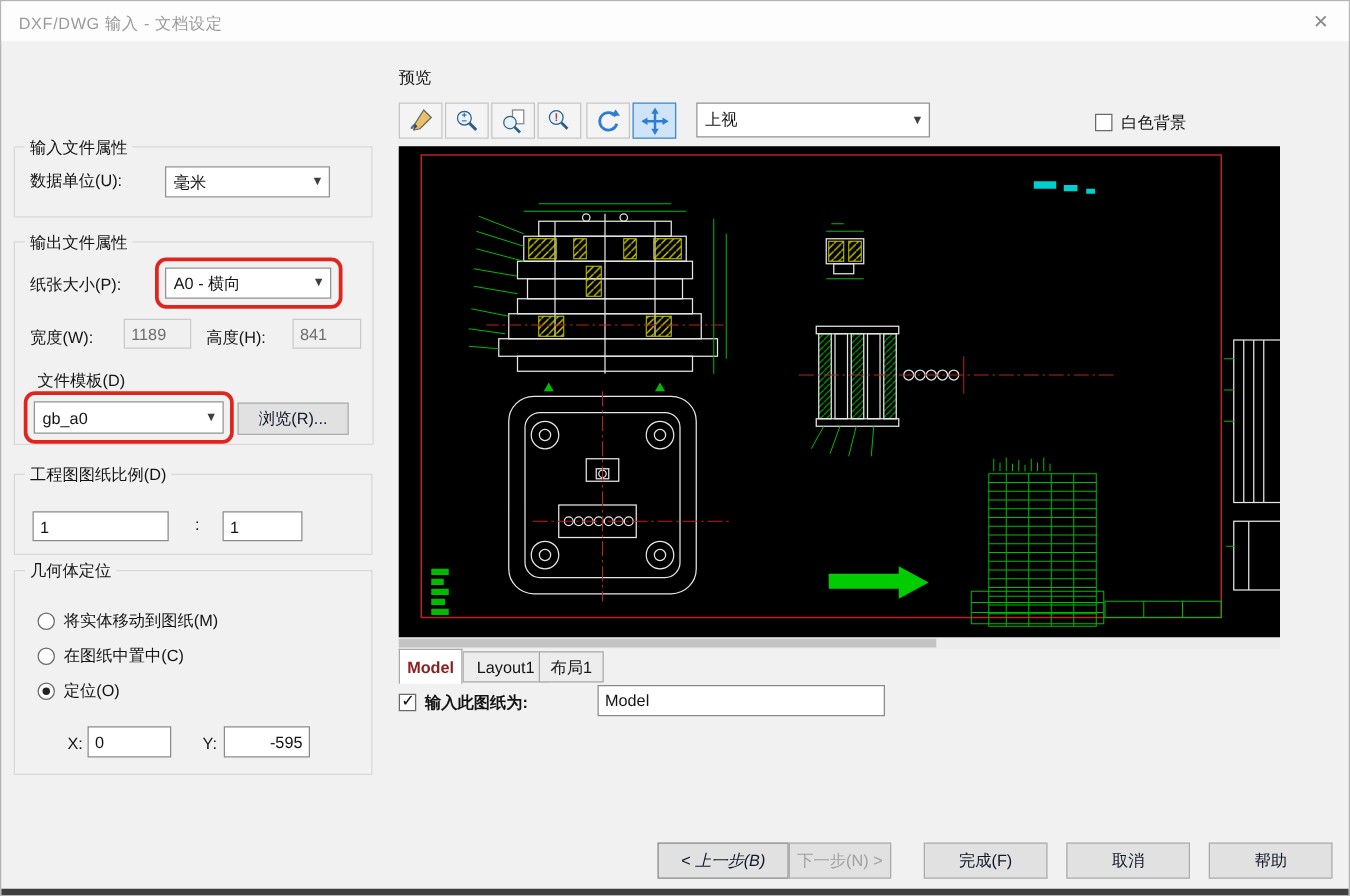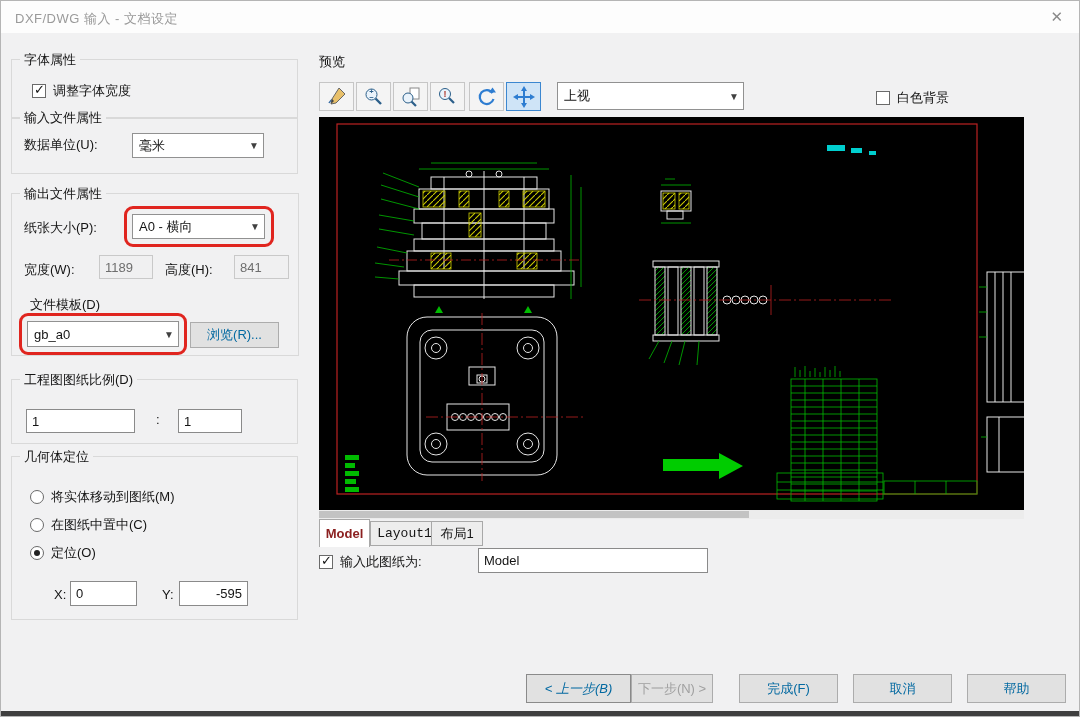--- a/index.html
+++ b/index.html
@@ -15,21 +15,21 @@
   .check, .radio-row { position: absolute; display: flex; align-items: center; gap: 7px; font-size: 13px; color: #141414; white-space: nowrap; }
   .cbox { width: 14px; height: 14px; border: 1px solid #6a6a6a; background: #fff; position: relative; flex: 0 0 auto; }
   .cbox.on::after { content: "✓"; position: absolute; left: 1px; top: -3px; font-size: 13px; font-weight: bold; color: #111; }
   .rbox { width: 14px; height: 14px; border: 1px solid #6a6a6a; border-radius: 50%; background: #fff; position: relative; flex: 0 0 auto; }
   .rbox.on::after { content: ""; position: absolute; left: 3px; top: 3px; width: 6px; height: 6px; border-radius: 50%; background: #222; }
   .combo { position: absolute; background: #fff; border: 1px solid #919191; display: flex; align-items: center; font-size: 13px; color: #141414; padding-left: 6px; cursor: default; }
   .combo .chev { margin-left: auto; width: 18px; text-align: center; color: #404040; font-size: 10px; }
   .tinput { position: absolute; border: 1px solid #8a8a8a; background: #fff; font-size: 13px; color: #141414; padding: 2px 5px; outline: none; }
   .tinput:disabled { background: #f0f0f1; border-color: #c9c9c9; color: #6e6e6e; }
   .hl { position: absolute; border: 3px solid #e0251f; border-radius: 9px; pointer-events: none; z-index: 5; }
-  .btn { position: absolute; background: #e1e1e1; border: 1px solid #acacac; font-size: 13px; color: #0369a1; display: flex; align-items: center; justify-content: center; cursor: pointer; white-space: nowrap; }
+  .btn { position: absolute; background: #e1e1e1; border: 1px solid #acacac; font-size: 13px; color: #0f172a; display: flex; align-items: center; justify-content: center; cursor: pointer; white-space: nowrap; }
   .btn.disabled { color: #a0a0a0; cursor: default; }
   .btn.dark { border-color: #8a8a8a; }
   .tbtn { position: absolute; width: 35px; height: 29px; background: #f4f4f4; border: 1px solid #c6c6c6; display: flex; align-items: center; justify-content: center; cursor: pointer; }
   .tbtn.active { background: #cfe4f7; border: 1px solid #3c87d0; }
   .canvas { position: absolute; left: 318px; top: 116px; width: 705px; height: 393px; background: #000; }
   .hscroll { position: absolute; left: 318px; top: 509px; width: 705px; height: 9px; background: #ececec; }
   .hthumb { position: absolute; left: 0; top: 1px; width: 430px; height: 7px; background: #c3c3c3; }
   .tab { position: absolute; top: 520px; height: 25px; display: flex; align-items: center; justify-content: center; font-size: 13px; color: #141414; background: #ededed; border: 1px solid #a8a8a8; cursor: pointer; }
   .tab.active { top: 518px; height: 28px; background: #fff; color: #8b2020; font-weight: bold; border-bottom: none; z-index: 2; }
   .statusbar { position: absolute; left: 318px; top: 579px; width: 712px; height: 25px; background: #fbfbfb; border: 1px solid #cbcbcb; font-size: 13px; color: #2c2c2c; display: flex; align-items: center; padding-left: 7px; }
@@ -37,27 +37,20 @@
 </head>
 <body>
 
 <div class="dialog">
 
   <div class="titlebar">
     <div class="title">DXF/DWG 输入 - 文档设定</div>
     <div class="close">✕</div>
   </div>
 
-  <div class="groupbox" style="left:10px;top:58px;width:287px;height:60px;">
-    <div class="gtitle">字体属性</div>
-    <div class="check" style="left:20px;top:22px;">
-      <span class="cbox on"></span>
-      <span>调整字体宽度</span>
-    </div>
-  </div>
 
   <div class="groupbox" style="left:10px;top:116px;width:287px;height:57px;">
     <div class="gtitle">输入文件属性</div>
     <div class="label" style="left:12px;top:18px;">数据单位(U):</div>
     <div class="combo" style="left:120px;top:15px;width:132px;height:25px;">
       <span>毫米</span>
       <span class="chev">▼</span>
     </div>
   </div>
 
@@ -360,24 +353,24 @@
         <line x1="662" y1="320" x2="668" y2="320"></line>
       </g>
     </svg>
   </div>
 
   <div class="hscroll">
     <div class="hthumb"></div>
   </div>
 
   <div class="tab active" style="left:318px;width:51px;">Model</div>
-  <div class="tab" style="left:369px;width:69px;font-family:Liberation Mono, monospace;">Layout1</div>
+  <div class="tab" style="left:369px;width:69px;">Layout1</div>
   <div class="tab" style="left:430px;width:52px;">布局1</div>
 
-  <div class="check" style="left:318px;top:552px;">
+  <div class="check" style="left:318px;top:552px;font-weight:bold;">
     <span class="cbox on"></span>
     <span>输入此图纸为:</span>
   </div>
   <input class="tinput" style="left: 477px; top: 547px; width: 230px; height: 25px;" value="Model">
 
 
   <div class="btn dark" style="left:525px;top:673px;width:105px;height:29px;font-style:italic;">&lt; 上一步(B)</div>
   <div class="btn disabled" style="left:630px;top:673px;width:82px;height:29px;">下一步(N) &gt;</div>
   <div class="btn" style="left:738px;top:673px;width:99px;height:29px;">完成(F)</div>
   <div class="btn" style="left:852px;top:673px;width:99px;height:29px;">取消</div>

